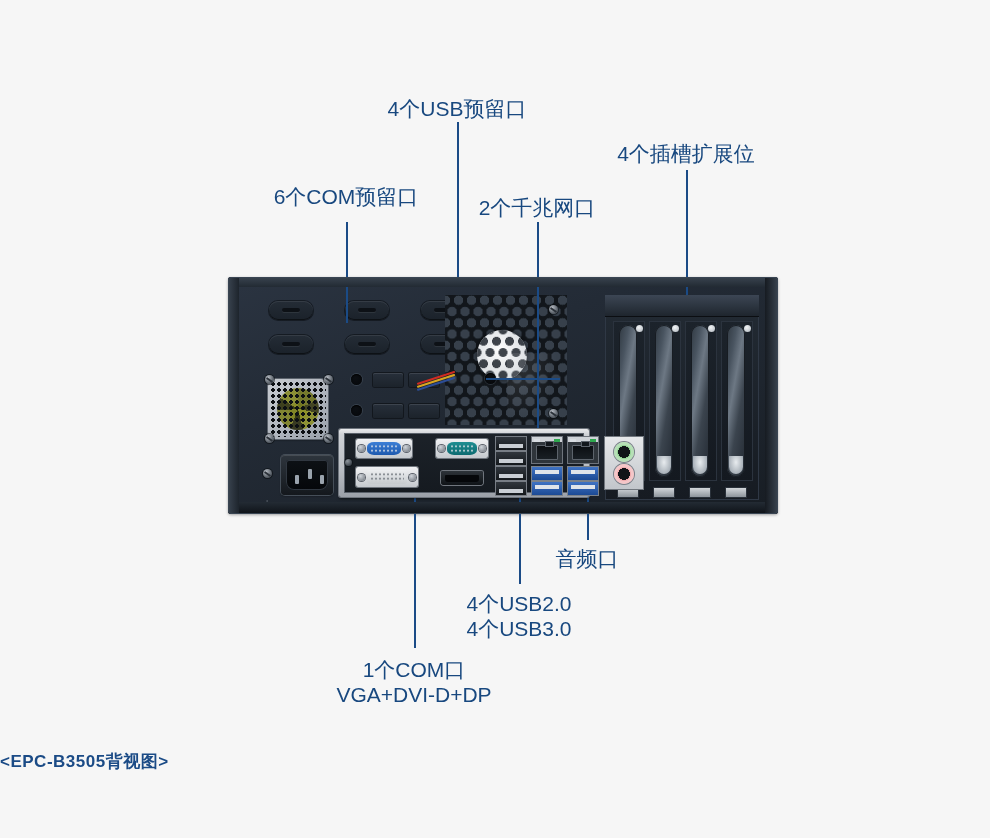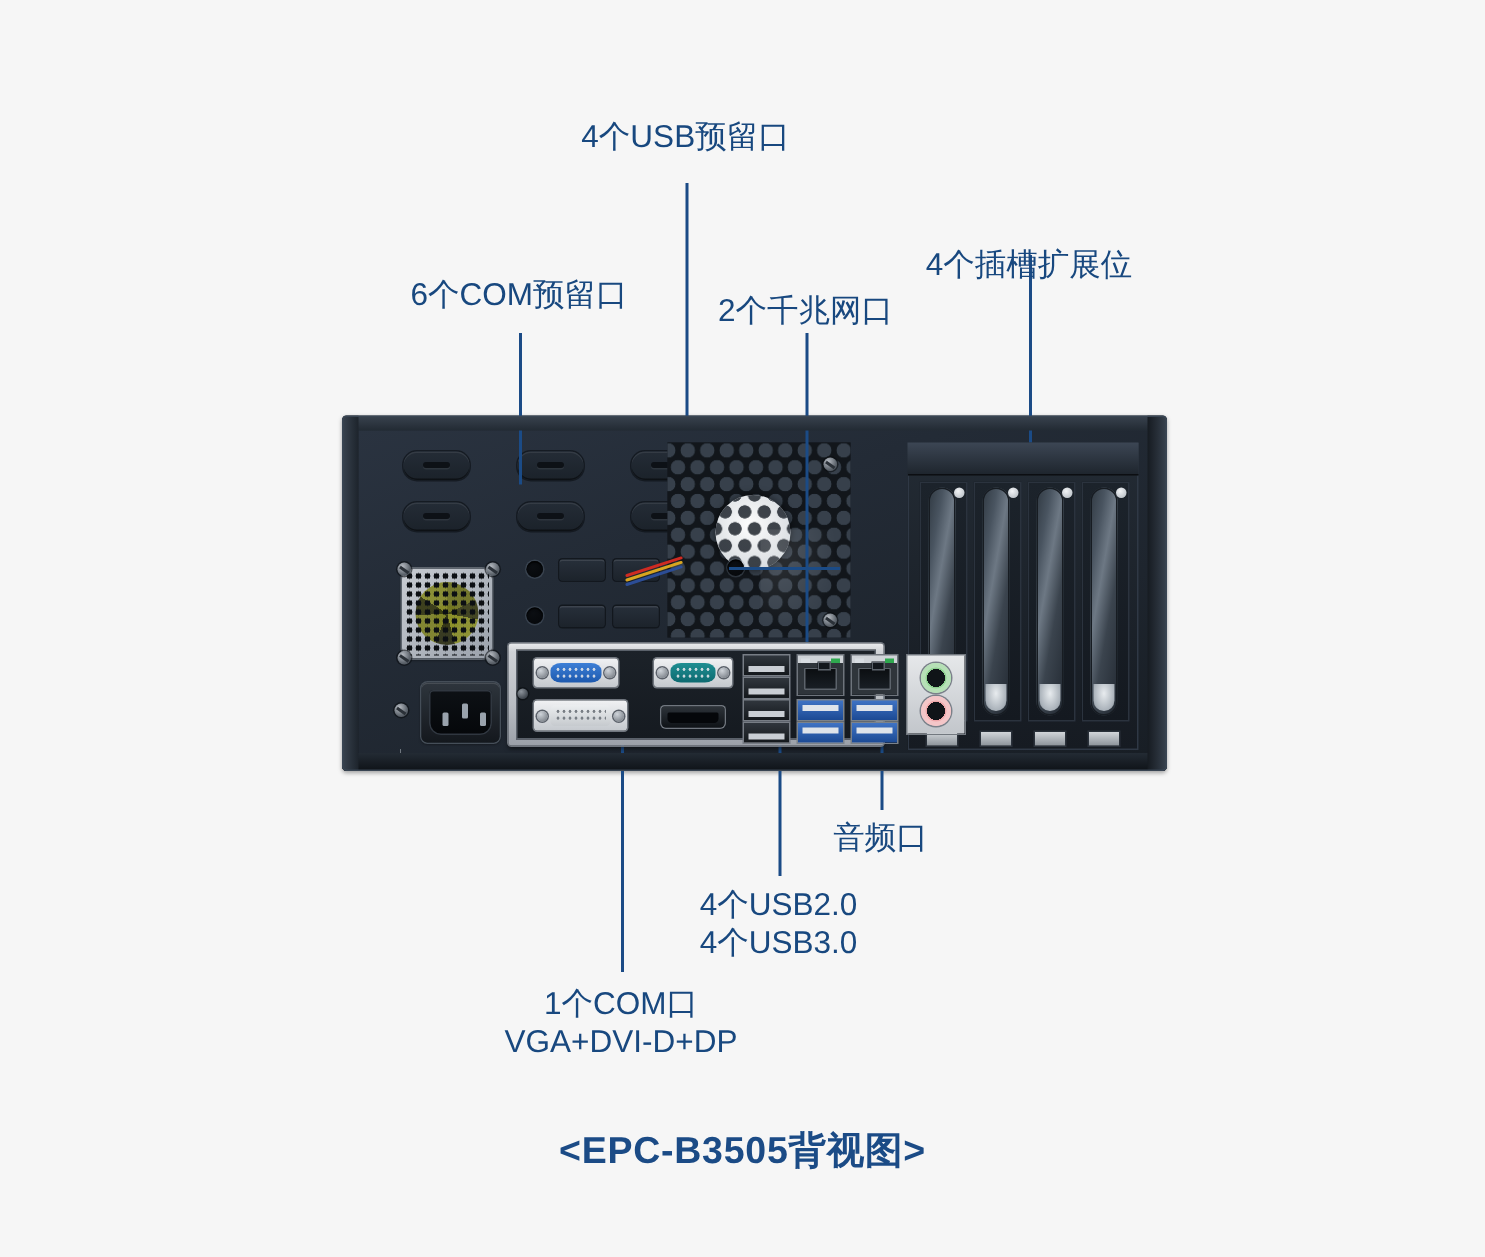--- a/index.html
+++ b/index.html
@@ -25,23 +25,22 @@
   .label.ctr{transform:translateX(-50%);text-align:center;}
 
   
   .lead{position:absolute;background:#1b4b86;}
   .lead.v{width:2px;}
   .lead.h{height:2px;}
 
   
   .caption{
     position:absolute;left:0;right:0;top:750px;
-    text-align:center;
     color:#1b4b86;
-    font-size:25px;
+    font-size:17px;
     font-weight:bold;
     letter-spacing:.5px;
   }
 
   
   .chassis{
     position:absolute;
     left:228px;top:277px;width:550px;height:237px;
     background:linear-gradient(180deg,#2b3440 0%,#232b35 6%,#1f262f 50%,#1a2028 94%,#10151a 100%);
     border-radius:3px;
@@ -520,22 +519,22 @@
       <div class="lead v" style="left: 686px; top: 170px; height: 228px;"></div>
       <div class="lead v" style="left: 346px; top: 222px; height: 101px;"></div>
       <div class="lead v" style="left: 537px; top: 222px; height: 214px;"></div>
       <div class="lead h" style="left: 486px; top: 378px; width: 74px;"></div>
       <div class="lead v" style="left: 414px; top: 460px; height: 188px;"></div>
       <div class="lead v" style="left: 519px; top: 460px; height: 124px;"></div>
       <div class="lead v" style="left: 587px; top: 460px; height: 80px;"></div>
     </div>
 
   <div id="callout-layer">
-      <div class="label ctr" style="left: 457px; top: 79px;">4个USB预留口</div>
-      <div class="label ctr" style="left: 686px; top: 141px; margin-top: 23px;">4个插槽扩展位</div>
+      <div class="label ctr" style="left: 457px; top: 96px;">4个USB预留口</div>
+      <div class="label ctr" style="left: 686px; top: 141px;">4个插槽扩展位</div>
       <div class="label ctr" style="left: 346px; top: 184px; text-align: right;">6个COM预留口</div>
       <div class="label ctr" style="left: 537px; top: 195px;">2个千兆网口</div>
       <div class="label ctr" style="left: 587px; top: 546px;">音频口</div>
       <div class="label ctr" style="left: 519px; top: 591px;">4个USB2.0
 4个USB3.0</div>
       <div class="label ctr" style="left: 414px; top: 657px;">1个COM口
 VGA+DVI-D+DP</div>
     </div>
 
   <div class="caption">&lt;EPC-B3505背视图&gt;</div>

